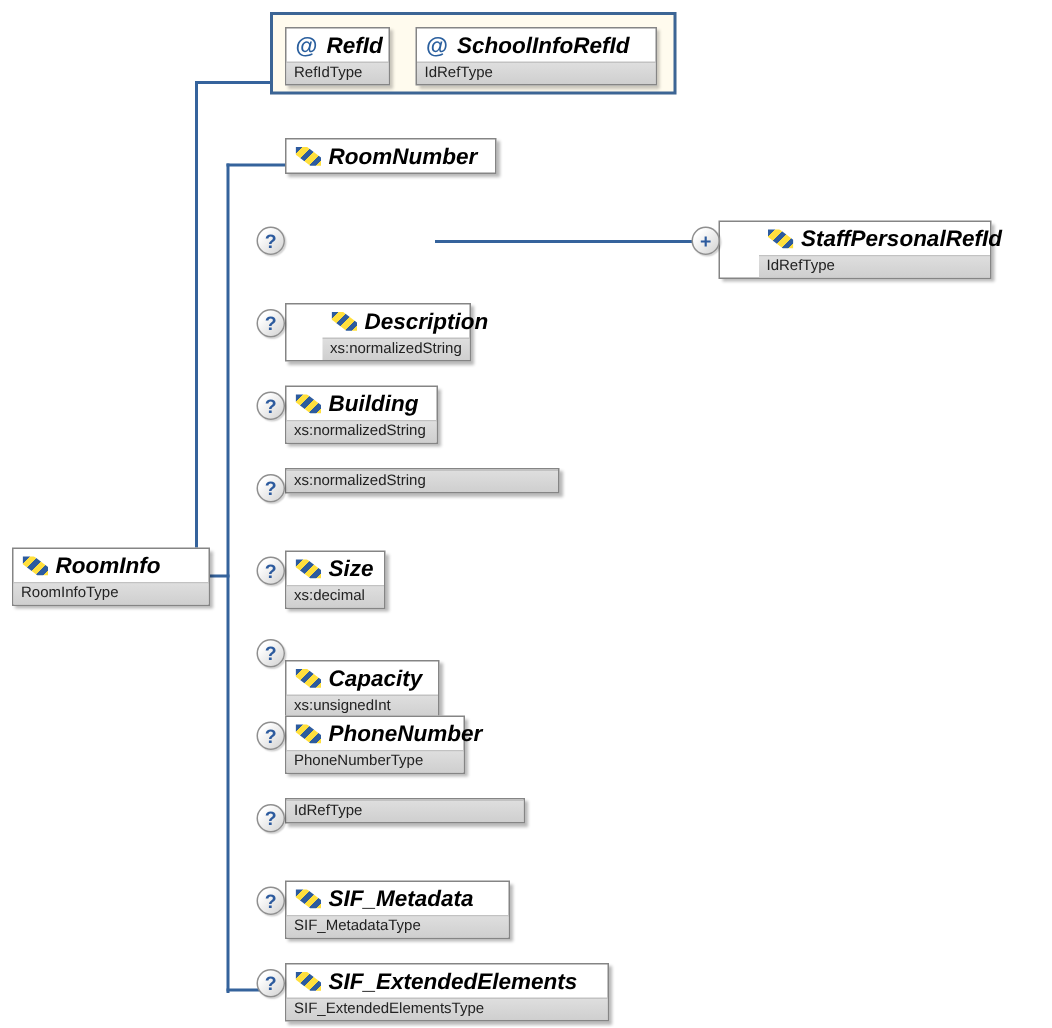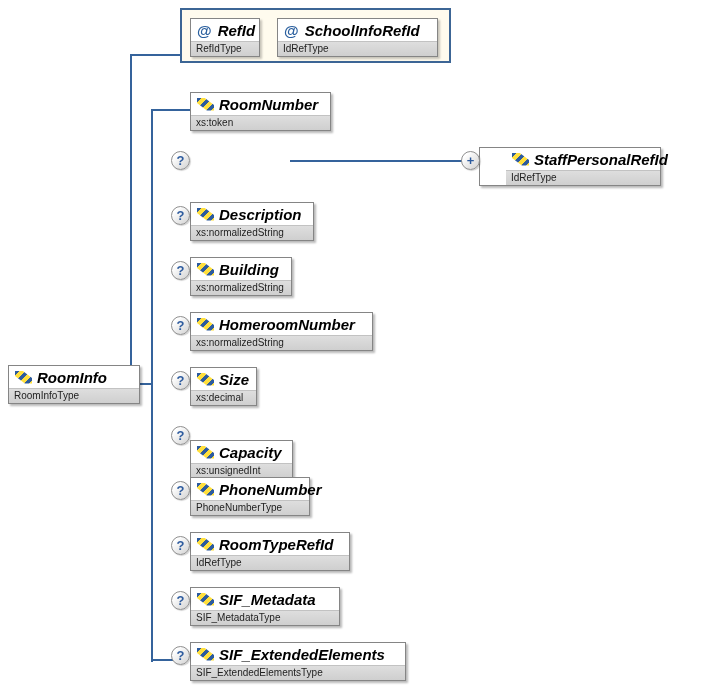--- a/index.html
+++ b/index.html
@@ -67,49 +67,44 @@
       <span class="ename">RoomInfo</span>
     </div>
     <div class="ebox-type">RoomInfoType</div>
   </div>
 
   <div class="ebox" style="left:190px;top:92px;width:141px;">
     <div class="ebox-title">
         <span class="eicon"></span>
         <span class="ename">RoomNumber</span>
       </div>
-    <div class="ebox-type">xs:token</div>
   </div>
 
   <div class="occ" style="left:171px;top:151px;">?</div>
 
   <div class="occ" style="left:171px;top:206px;">?</div>
-  <div class="ebox" style="left:190px;top:202px;width:124px;">
+  <div class="ebox" style="left:190px;top:202px;width:124px;padding-left:24px;">
     <div class="ebox-title">
         <span class="eicon"></span>
         <span class="ename">Description</span>
       </div>
     <div class="ebox-type">xs:normalizedString</div>
   </div>
 
   <div class="occ" style="left:171px;top:261px;">?</div>
   <div class="ebox" style="left:190px;top:257px;width:102px;">
     <div class="ebox-title">
         <span class="eicon"></span>
         <span class="ename">Building</span>
       </div>
     <div class="ebox-type">xs:normalizedString</div>
   </div>
 
   <div class="occ" style="left:171px;top:316px;">?</div>
   <div class="ebox" style="left:190px;top:312px;width:183px;">
-    <div class="ebox-title">
-        <span class="eicon"></span>
-        <span class="ename">HomeroomNumber</span>
-      </div>
     <div class="ebox-type">xs:normalizedString</div>
   </div>
 
   <div class="occ" style="left:171px;top:371px;">?</div>
   <div class="ebox" style="left:190px;top:367px;width:67px;">
     <div class="ebox-title">
         <span class="eicon"></span>
         <span class="ename">Size</span>
       </div>
     <div class="ebox-type">xs:decimal</div>
@@ -128,24 +123,20 @@
   <div class="ebox" style="left:190px;top:477px;width:120px;">
     <div class="ebox-title">
         <span class="eicon"></span>
         <span class="ename">PhoneNumber</span>
       </div>
     <div class="ebox-type">PhoneNumberType</div>
   </div>
 
   <div class="occ" style="left:171px;top:536px;">?</div>
   <div class="ebox" style="left:190px;top:532px;width:160px;">
-    <div class="ebox-title">
-        <span class="eicon"></span>
-        <span class="ename">RoomTypeRefId</span>
-      </div>
     <div class="ebox-type">IdRefType</div>
   </div>
 
   <div class="occ" style="left:171px;top:591px;">?</div>
   <div class="ebox" style="left:190px;top:587px;width:150px;">
     <div class="ebox-title">
         <span class="eicon"></span>
         <span class="ename">SIF_Metadata</span>
       </div>
     <div class="ebox-type">SIF_MetadataType</div>

